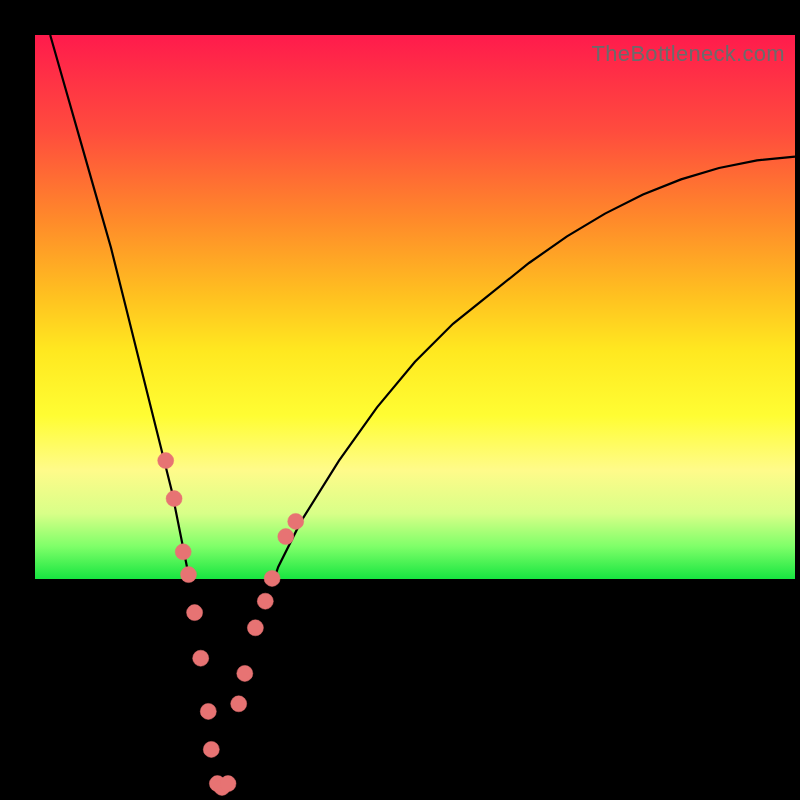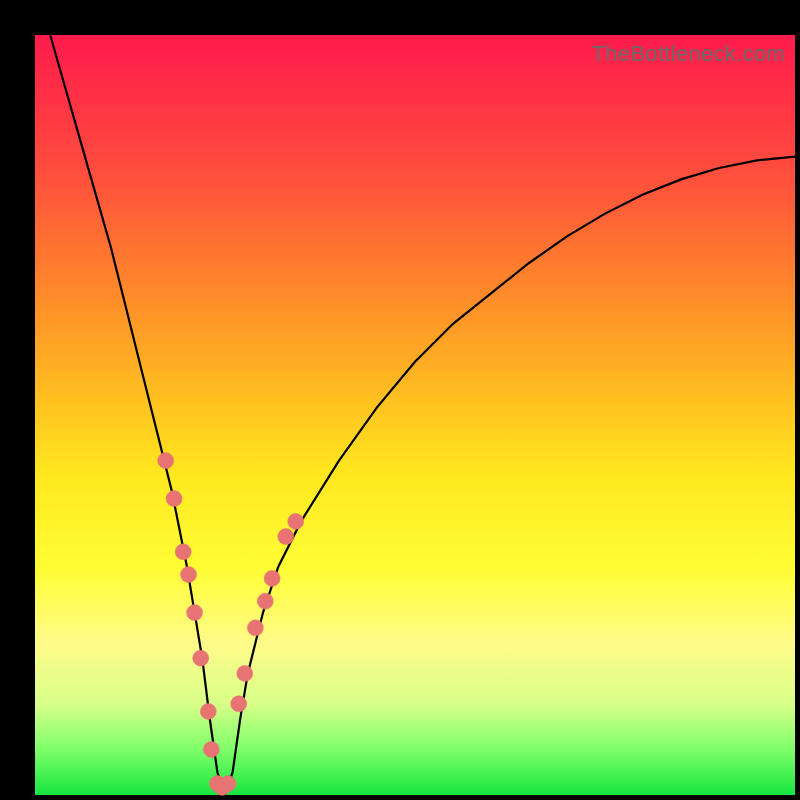--- a/index.html
+++ b/index.html
@@ -15,21 +15,21 @@
     position: relative;
     width: 800px;
     height: 800px;
     background: #000;
   }
   .plot-area {
     position: absolute;
     left: 35px;
     top: 35px;
     width: 760px;
-    height: 760px;
+    height: 544px;
     background: linear-gradient(to bottom,
       #ff1b4c 0%,
       #ff4d3d 18%,
       #ff8a2a 34%,
       #ffc120 48%,
       #ffe820 58%,
       #fffd33 70%,
       #fffb8a 80%,
       #d8ff88 88%,
       #7fff69 94%,

